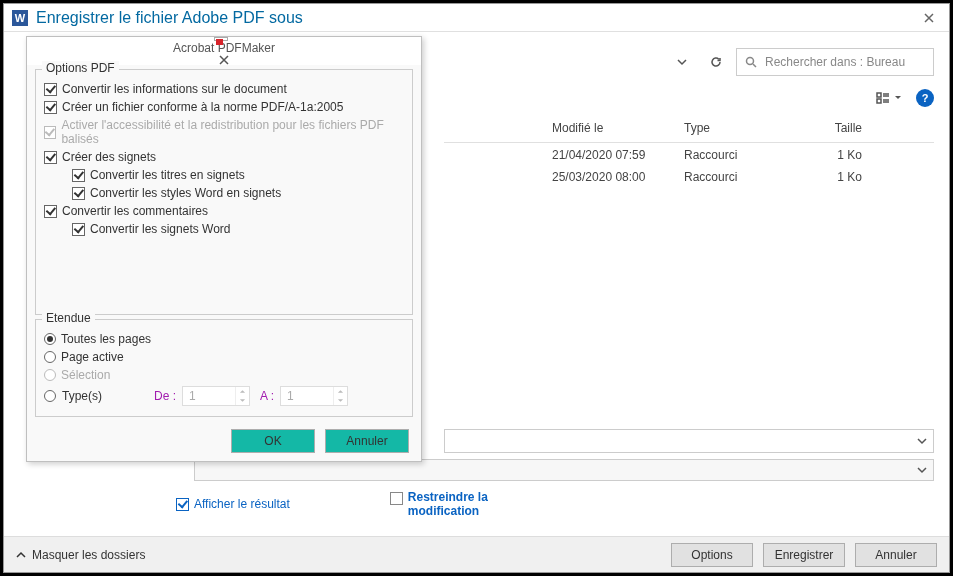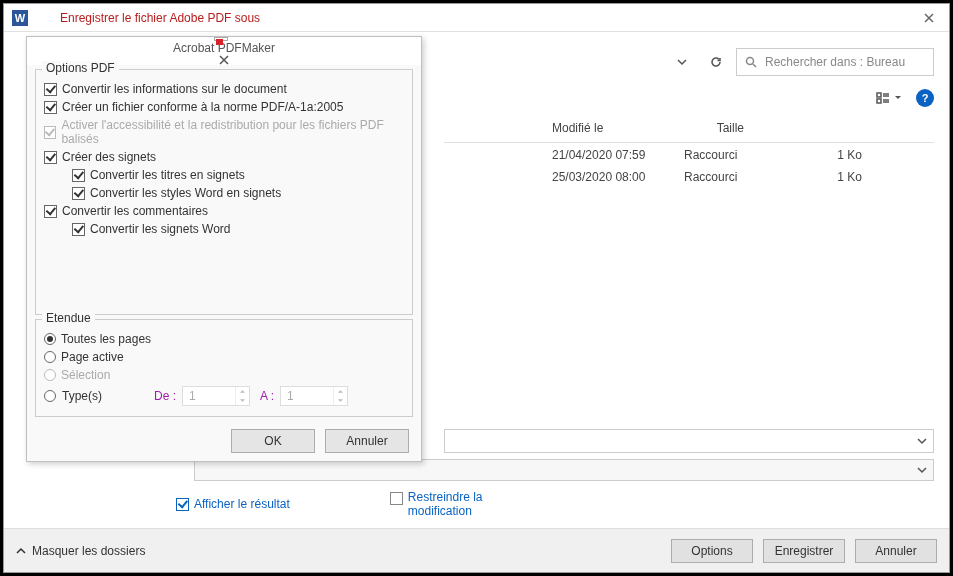--- a/index.html
+++ b/index.html
@@ -2,21 +2,21 @@
 <html><head>
 <meta charset="utf-8">
 <style>
 * { box-sizing: border-box; font-family: "Segoe UI", Tahoma, sans-serif; }
 body { margin: 0; padding: 0; background: #000; width: 953px; height: 576px; overflow: hidden; font-size: 12px; color: #333; }
 
 
 .main-dialog { position: absolute; left: 3px; top: 3px; width: 947px; height: 570px; background: #fff; border: 1px solid #999; }
 .mtitlebar { height: 28px; display: flex; align-items: center; padding-left: 8px; background: #fff; border-bottom: 1px solid #e0e0e0; }
 .wordicon { width: 16px; height: 16px; background: #2b579a; color: #fff; display: inline-flex; align-items: center; justify-content: center; font-weight: bold; font-size: 11px; margin-right: 8px; }
-.mtitle { flex: 1; color: #b91c1c; font-size: 12px; margin-left: 24px; }
+.mtitle { flex: 1; color: #0369a1; font-size: 16px; }
 .mclose { width: 40px; height: 28px; display: flex; align-items: center; justify-content: center; color: #666; cursor: pointer; }
 .mclose svg { width: 10px; height: 10px; }
 
 .toolbar { position: absolute; right: 15px; top: 44px; display: flex; align-items: center; gap: 6px; }
 .tbtn { width: 28px; height: 28px; display: flex; align-items: center; justify-content: center; color: #555; cursor: pointer; }
 .searchbox { width: 198px; height: 28px; border: 1px solid #ccc; display: flex; align-items: center; padding: 0 8px; color: #888; gap: 8px; }
 .searchbox svg { width: 12px; height: 12px; }
 
 .viewbar { position: absolute; right: 15px; top: 85px; display: flex; align-items: center; gap: 14px; }
 .viewbtn { display: flex; align-items: center; color: #555; cursor: pointer; gap: 4px; }
@@ -36,24 +36,24 @@
 
 .filenamefield { position: absolute; left: 440px; right: 15px; top: 425px; height: 24px; border: 1px solid #ccc; background: #fff; display: flex; align-items: center; justify-content: flex-end; padding-right: 6px; }
 .filenamefield svg { width: 10px; height: 10px; color: #555; }
 .filetypefield { position: absolute; left: 190px; right: 15px; top: 455px; height: 22px; border: 1px solid #ccc; background: #f7f7f7; display: flex; align-items: center; justify-content: flex-end; padding-right: 6px; }
 .filetypefield svg { width: 10px; height: 10px; color: #555; }
 
 .opts-bottom { position: absolute; top: 486px; left: 0; right: 0; display: flex; }
 .chklbl { display: inline-flex; align-items: center; gap: 5px; color: #0a63c2; cursor: pointer; }
 .chkbox { width: 13px; height: 13px; border: 1px solid #0a63c2; display: inline-flex; align-items: center; justify-content: center; }
 .chkbox.checked::after { content: ""; width: 4px; height: 7px; border: solid #0a63c2; border-width: 0 2px 2px 0; transform: rotate(40deg) translate(-1px,-1px); }
-.chklbl.plain { color: #333; }
+.chklbl.plain { color: #333; font-weight: bold; }
 .chklbl.plain .chkbox { border-color: #888; }
 
-.footer { position: absolute; left: 0; right: 0; bottom: 0; height: 44px; background: #f0f0f0; border-top: 1px solid #ddd; display: flex; align-items: center; padding: 0 12px; }
+.footer { position: absolute; left: 0; right: 0; bottom: 0; height: 36px; background: #f0f0f0; border-top: 1px solid #ddd; display: flex; align-items: center; padding: 0 12px; }
 .hidefolders { display: flex; align-items: center; gap: 6px; cursor: pointer; color: #333; }
 .spacer { flex: 1; }
 .fbtn { min-width: 82px; height: 24px; border: 1px solid #adadad; background: #e1e1e1; display: inline-flex; align-items: center; justify-content: center; margin-left: 10px; padding: 0 10px; cursor: pointer; }
 
 
 .pdfmaker { position: absolute; left: 22px; top: 32px; width: 396px; height: 426px; background: #f9f9f9; border: 1px solid #bfbfbf; box-shadow: 2px 2px 6px rgba(0,0,0,0.2); }
 .pmtitlebar { height: 28px; display: flex; align-items: center; padding: 0 8px; background: #fff; flex-direction: column; }
 .pdficon { width: 14px; height: 14px; margin-right: 6px; display: inline-block; position: relative; }
 .pdficon::before { content: ""; position: absolute; inset: 0; background: #fff; border: 1px solid #aaa; }
 .pdficon::after { content: ""; position: absolute; left: 2px; top: 2px; width: 7px; height: 6px; background: #d8232a; }
@@ -78,21 +78,21 @@
 
 .range-row { display: flex; align-items: center; gap: 6px; padding: 2px 0; }
 .range-row .lbl { color: #333; }
 .spin-lbl { color: #a21caf; margin-left: 16px; }
 .spinner { width: 68px; height: 20px; border: 1px solid #ddd; background: #fff; color: #aaa; display: inline-flex; align-items: center; justify-content: space-between; padding-left: 6px; }
 .spinbtns { display: flex; flex-direction: column; height: 100%; }
 .spinbtns div { width: 14px; height: 50%; display: flex; align-items: center; justify-content: center; border-left: 1px solid #eee; }
 .spinbtns svg { width: 7px; height: 5px; color: #bbb; }
 
 .pmbuttons { display: flex; justify-content: flex-end; gap: 10px; padding: 8px 12px; }
-.pmbtn { width: 84px; height: 24px; border: 1px solid #adadad; background: #e5e5e5; display: inline-flex; align-items: center; justify-content: center; cursor: pointer; }
+.pmbtn { width: 84px; height: 24px; border: 1px solid #adadad; background: #14b8a6; display: inline-flex; align-items: center; justify-content: center; cursor: pointer; }
 
 svg { fill: none; stroke: currentColor; stroke-width: 1.5; }
 </style>
 </head>
 <body>
 
 <div class="main-dialog">
   <div class="mtitlebar">
     <span class="wordicon">W</span>
     <span class="mtitle">Enregistrer le fichier Adobe PDF sous</span>
@@ -133,20 +133,21 @@
       <svg viewBox="0 0 8 8" width="8" height="8">
           <path d="M1 2l3 3 3-3" fill="currentColor" stroke="none"></path>
         </svg>
     </span>
     <span class="helpbtn">?</span>
   </div>
 
   <div class="listheader">
     <div class="col-name"></div>
     <div class="col-mod">Modifié le</div>
+    <div class="col-type">Type</div>
     <div class="col-size">Taille</div>
   </div>
 
   <div class="filerow row1">
     <div class="col-name"></div>
     <div class="col-mod">21/04/2020 07:59</div>
     <div class="col-type">Raccourci</div>
     <div class="col-size">1 Ko</div>
   </div>
   <div class="filerow row2">

